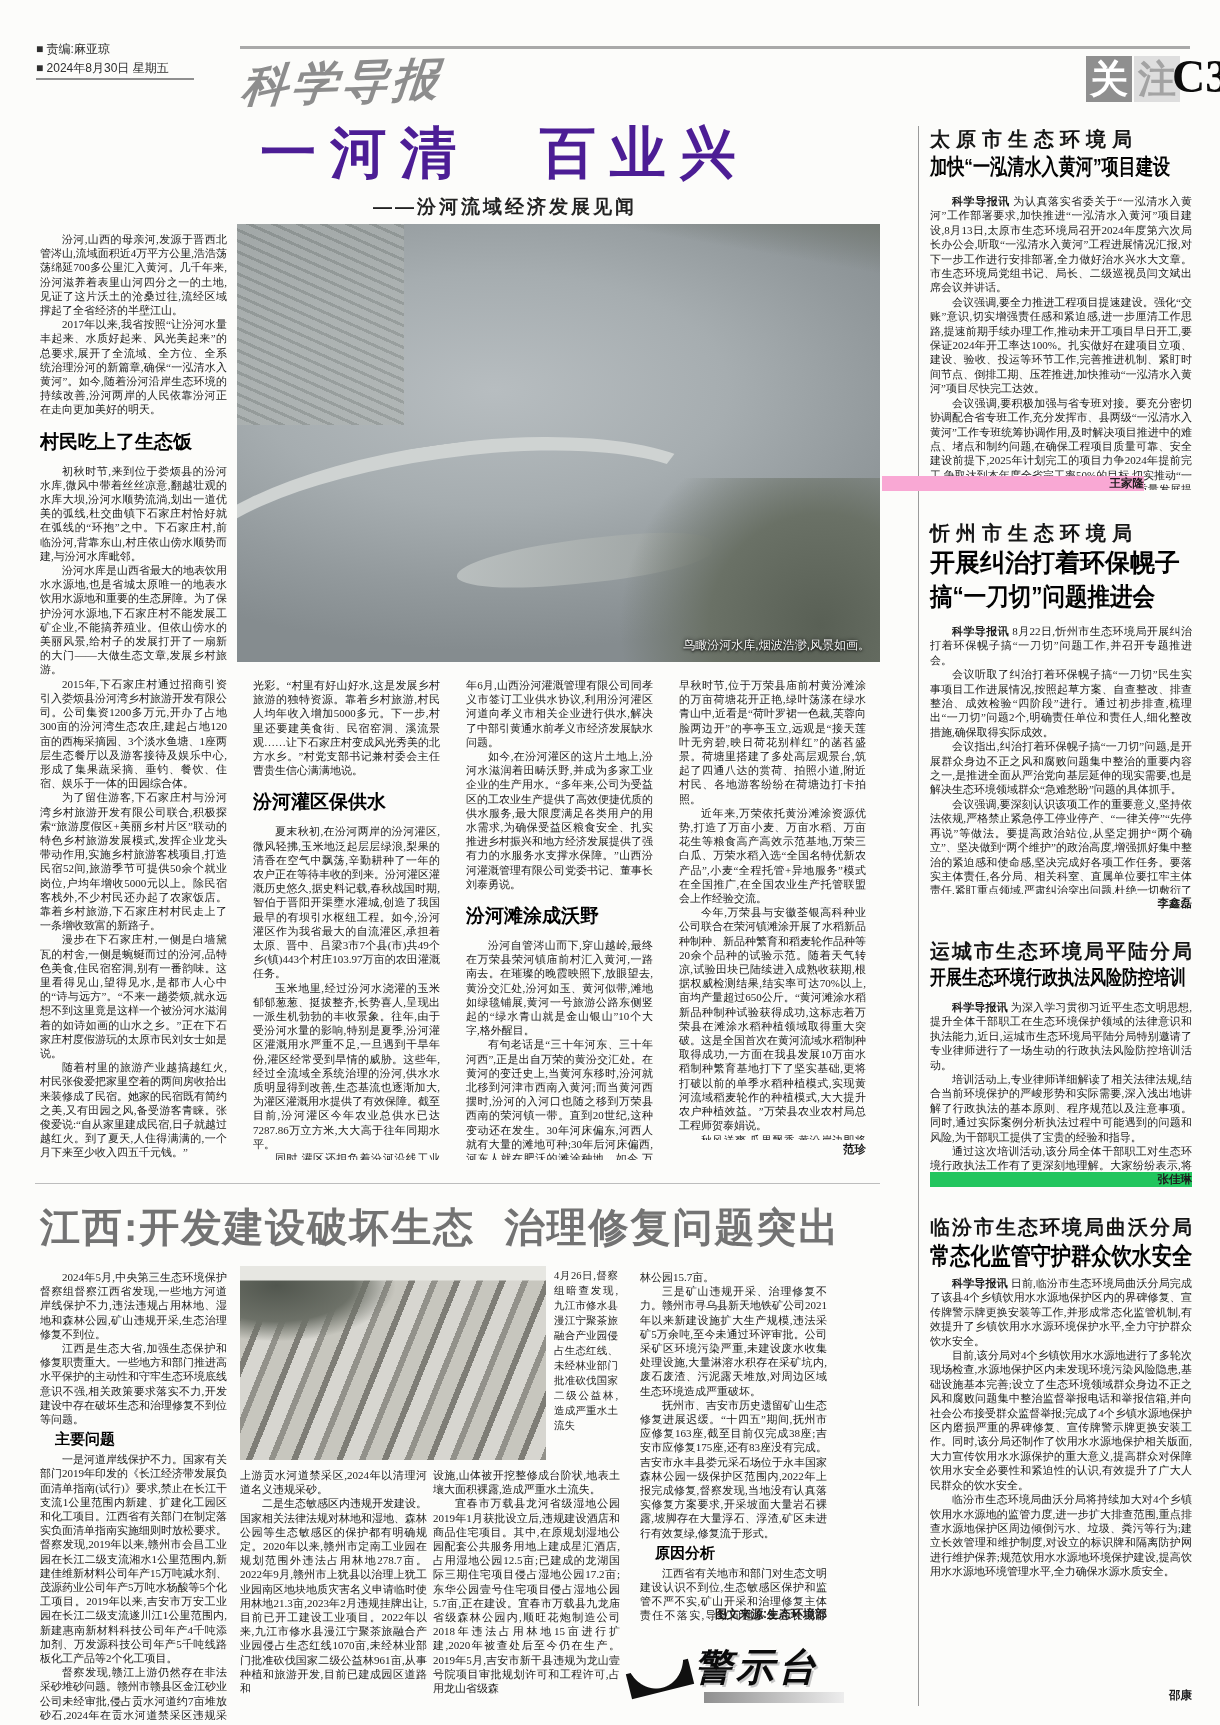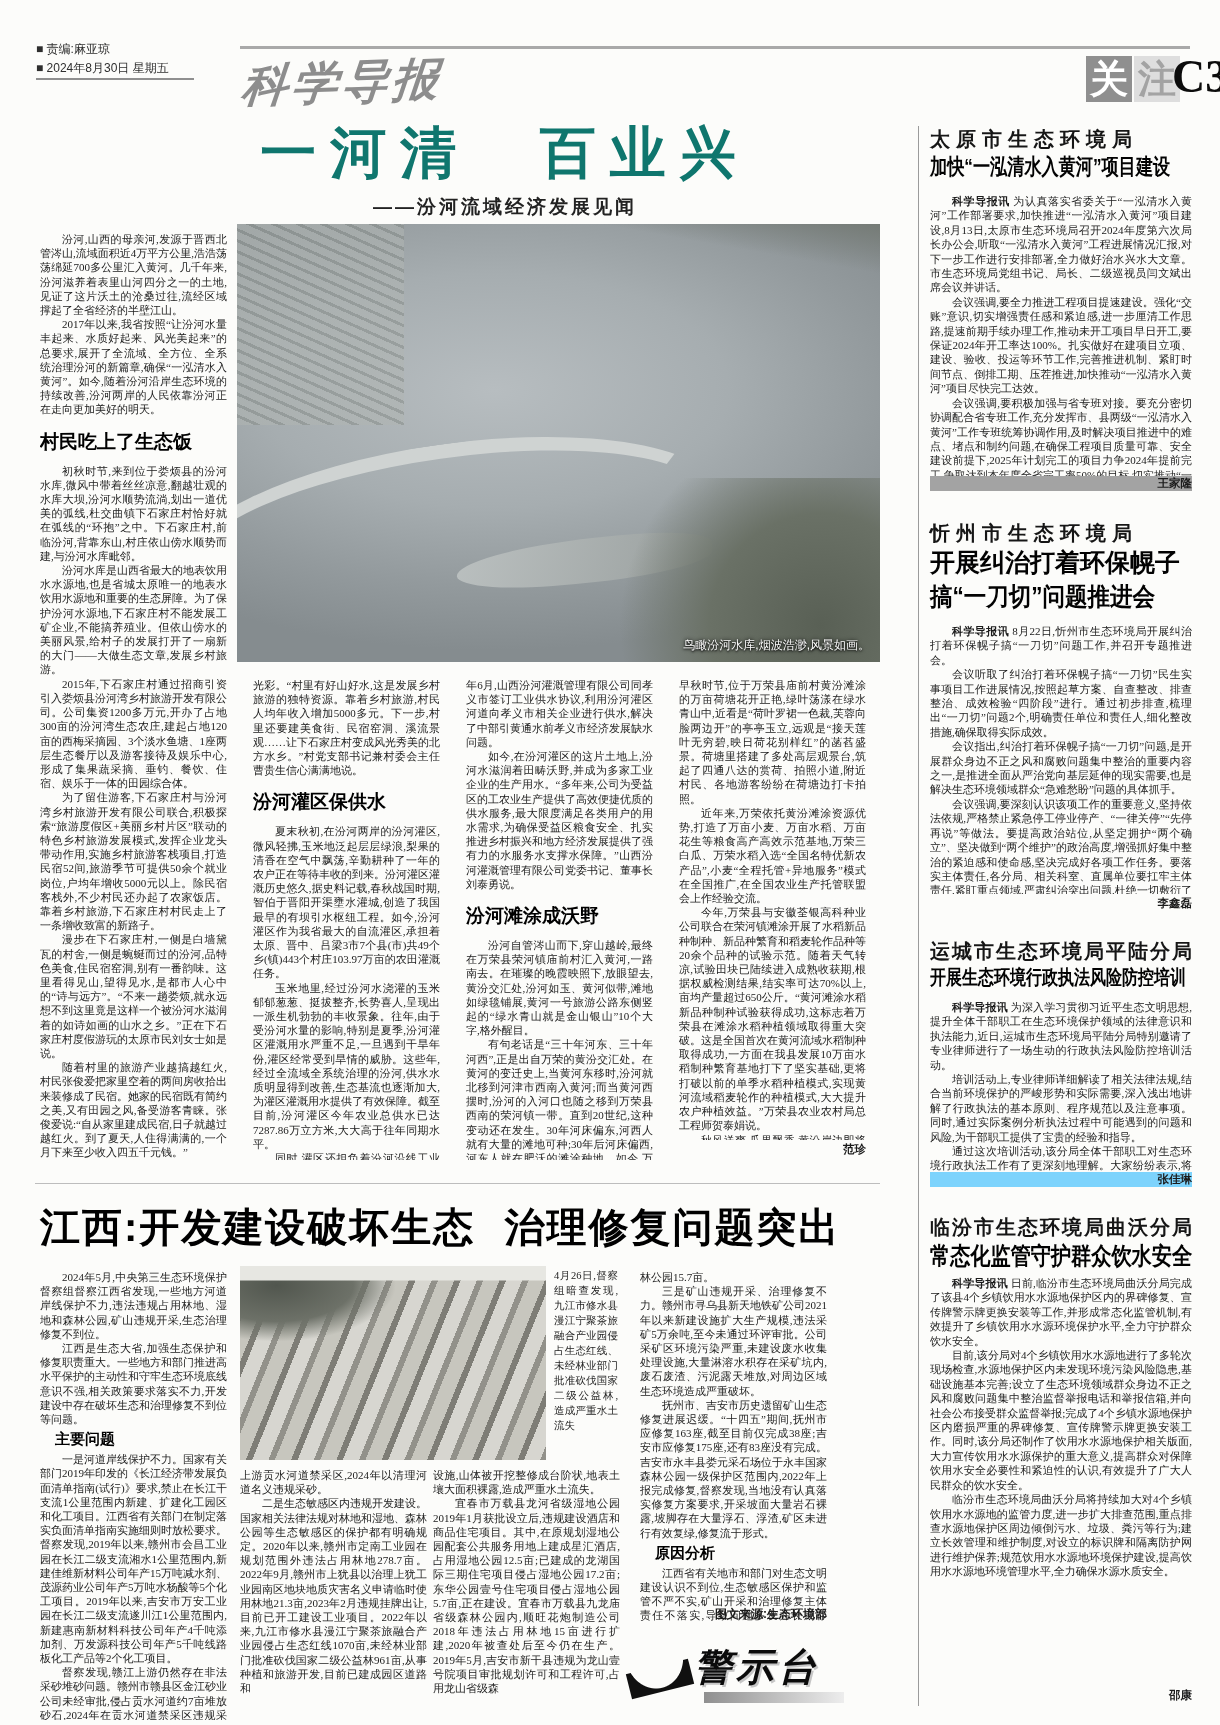--- a/index.html
+++ b/index.html
@@ -8,21 +8,21 @@
   .abs{position:absolute;}
   
   .toprule{background:#a9a9a9;}
   .ed-block{font:12px/19px "Liberation Sans",sans-serif;color:#2e2e2e;border-bottom:2px solid #8f8f8f;padding-bottom:0;}
   .masthead{font:bold 46px "DejaVu Serif",serif;font-style:italic;color:#8d8d8d;transform:skewX(-7deg) rotate(-2deg);letter-spacing:4px;}
   .secbox{width:46px;height:46px;text-align:center;font:bold 38px/46px "Liberation Sans",sans-serif;}
   .secbox.dark{background:#8f8f8f;color:#ffffff;}
   .secbox.lite{background:#dedede;color:#a3a3a3;}
   .pageno{font:bold 46px "Liberation Serif",serif;color:#0c0c0c;}
   
-  .main-title{font:900 56px "Liberation Sans",sans-serif;color:#0f766e;text-align:center;letter-spacing:14px;word-spacing:40px;white-space:pre;}
+  .main-title{font:900 56px "Liberation Sans",sans-serif;color:#4c1d95;text-align:center;letter-spacing:14px;word-spacing:40px;white-space:pre;}
   .main-sub{font:600 19px "Liberation Sans",sans-serif;color:#222;text-align:center;letter-spacing:3px;}
   
   .col{font:11px/14.2px "Liberation Serif",serif;text-align:justify;overflow:hidden;}
   .col p{margin:0;text-indent:2em;}
   .col p.cont{text-indent:0;}
   .subhead{font:700 19px "Liberation Sans",sans-serif;color:#000;margin:12px 0 9px;text-indent:0;}
   .subhead.sm{font-size:15px;margin:4px 0 3px;text-indent:1em;}
   .byline-abs{font:bold 11.5px "Liberation Sans",sans-serif;text-align:right;}
   
   .photo1{background:
@@ -33,21 +33,21 @@
   .p1-shore{position:absolute;right:0;bottom:0;width:46%;height:42%;background:radial-gradient(circle at 80% 80%, #596055 0%, #6a7166 40%, rgba(0,0,0,0) 72%);}
   .p1-fields{position:absolute;left:0;top:0;width:26%;height:46%;background:repeating-linear-gradient(24deg,#b0b5b2 0 7px,#878d89 7px 10px);opacity:.55;}
   .p1-spit{position:absolute;left:34%;bottom:18%;width:40%;height:10%;background:linear-gradient(90deg,#c2c7c6,#9aa09e);border-radius:60% 40% 50% 50%;transform:rotate(-6deg);opacity:.8;}
   .photo-cap{position:absolute;right:10px;bottom:8px;font:12px "Liberation Sans",sans-serif;color:#fff;text-shadow:0 1px 2px #000,0 0 4px #000;}
   .photo2{background:
      linear-gradient(180deg,#e7e7e2 0px,#e7e7e2 14px,rgba(0,0,0,0) 15px),
      radial-gradient(ellipse 170px 80px at 12% 10%, #51564e 0%, #6d7168 45%, rgba(0,0,0,0) 70%),
      repeating-linear-gradient(112deg,#d7d6d0 0 15px,#92918a 15px 21px,#c7c6be 21px 36px,#7e7d76 36px 42px);}
   .vcap{font:10.5px/15px "Liberation Serif",serif;text-align:justify;color:#222;}
   
-  .jx-title{font:900 40px "Liberation Sans",sans-serif;color:#000000;letter-spacing:2px;word-spacing:16px;white-space:pre;}
+  .jx-title{font:900 40px "Liberation Sans",sans-serif;color:#737373;letter-spacing:2px;word-spacing:16px;white-space:pre;}
   .rule-h{background:#bdbdbd;}
   .rule-v{background:#9b9b9b;}
   
   .kicker{font:600 20px "Liberation Sans",sans-serif;color:#161616;letter-spacing:6px;}
   .sb-title{font:900 21px "Liberation Sans",sans-serif;color:#020202;transform-origin:left;white-space:nowrap;}
   .sb-body{font:11px/14.4px "Liberation Serif",serif;text-align:justify;overflow:hidden;}
   .sb-body p{margin:0;text-indent:2em;}
   .lead{font-weight:bold;font-family:"Liberation Sans",sans-serif;}
   .source-line{font:bold 12px "Liberation Sans",sans-serif;text-align:right;margin-top:6px;}
   
@@ -160,41 +160,41 @@
 
   <div class="abs rule-v" style="left:918px;top:126px;width:1px;height:1580px;"></div>
 
   <div class="abs kicker" style="left:930px;top:126px;">太原市生态环境局</div>
   <div class="abs sb-title" style="left:930px;top:152px;font-size:22px;transform:scaleX(0.78);">加快“一泓清水入黄河”项目建设</div>
   <div class="abs sb-body" style="left:930px;top:194px;width:262px;height:296px;">
     <p><b class="lead">科学导报讯</b> <span>为认真落实省委关于“一泓清水入黄河”工作部署要求,加快推进“一泓清水入黄河”项目建设,8月13日,太原市生态环境局召开2024年度第六次局长办公会,听取“一泓清水入黄河”工程进展情况汇报,对下一步工作进行安排部署,全力做好治水兴水大文章。市生态环境局党组书记、局长、二级巡视员闫文斌出席会议并讲话。</span></p>
     <p>会议强调,要全力推进工程项目提速建设。强化“交账”意识,切实增强责任感和紧迫感,进一步厘清工作思路,提速前期手续办理工作,推动未开工项目早日开工,要保证2024年开工率达100%。扎实做好在建项目立项、建设、验收、投运等环节工作,完善推进机制、紧盯时间节点、倒排工期、压茬推进,加快推动“一泓清水入黄河”项目尽快完工达效。</p>
     <p>会议强调,要积极加强与省专班对接。要充分密切协调配合省专班工作,充分发挥市、县两级“一泓清水入黄河”工作专班统筹协调作用,及时解决项目推进中的难点、堵点和制约问题,在确保工程项目质量可靠、安全建设前提下,2025年计划完工的项目力争2024年提前完工,争取达到本年度全省完工率50%的目标,切实推动“一泓清水入黄河”工程建设提速增效,为全市高质量发展提供强有力的支撑。</p>
   </div>
-  <div class="abs byline-abs" style="left:930px;top:476px;width:262px;background:#a3a3a3;">王家隆</div>
+  <div class="abs byline-abs" style="left:882px;top:476px;width:262px;background:#f9a8d4;">王家隆</div>
 
   <div class="abs kicker" style="left:930px;top:520px;">忻州市生态环境局</div>
   <div class="abs sb-title" style="left:930px;top:546px;font-size:25px;">开展纠治打着环保幌子</div>
   <div class="abs sb-title" style="left:930px;top:580px;font-size:25px;transform:scaleX(0.9);">搞“一刀切”问题推进会</div>
   <div class="abs sb-body" style="left:930px;top:624px;width:262px;height:270px;">
     <p><b class="lead">科学导报讯</b> <span>8月22日,忻州市生态环境局开展纠治打着环保幌子搞“一刀切”问题工作,并召开专题推进会。</span></p>
     <p>会议听取了纠治打着环保幌子搞“一刀切”民生实事项目工作进展情况,按照起草方案、自查整改、排查整治、成效检验“四阶段”进行。通过初步排查,梳理出“一刀切”问题2个,明确责任单位和责任人,细化整改措施,确保取得实际成效。</p>
     <p>会议指出,纠治打着环保幌子搞“一刀切”问题,是开展群众身边不正之风和腐败问题集中整治的重要内容之一,是推进全面从严治党向基层延伸的现实需要,也是解决生态环境领域群众“急难愁盼”问题的具体抓手。</p>
     <p>会议强调,要深刻认识该项工作的重要意义,坚持依法依规,严格禁止紧急停工停业停产、“一律关停”“先停再说”等做法。要提高政治站位,从坚定拥护“两个确立”、坚决做到“两个维护”的政治高度,增强抓好集中整治的紧迫感和使命感,坚决完成好各项工作任务。要落实主体责任,各分局、相关科室、直属单位要扛牢主体责任,紧盯重点领域,严肃纠治突出问题,杜绝一切敷衍了事、消极应付的现象。要深挖问题线索,结合近年来执法检查、“散乱污”企业整治和信访举报情况梳理问题线索,畅通群众举报渠道,切实做到为群众办实事解难题。</p>
   </div>
   <div class="abs byline-abs" style="left:930px;top:896px;width:262px;background:#fcfcfa;">李鑫磊</div>
 
   <div class="abs kicker" style="left:930px;top:938px;letter-spacing:2px;">运城市生态环境局平陆分局</div>
   <div class="abs sb-title" style="left:930px;top:964px;font-size:20px;transform:scaleX(0.8);">开展生态环境行政执法风险防控培训</div>
   <div class="abs sb-body" style="left:930px;top:1000px;width:262px;height:172px;">
     <p><b class="lead">科学导报讯</b> <span>为深入学习贯彻习近平生态文明思想,提升全体干部职工在生态环境保护领域的法律意识和执法能力,近日,运城市生态环境局平陆分局特别邀请了专业律师进行了一场生动的行政执法风险防控培训活动。</span></p>
     <p>培训活动上,专业律师详细解读了相关法律法规,结合当前环境保护的严峻形势和实际需要,深入浅出地讲解了行政执法的基本原则、程序规范以及注意事项。同时,通过实际案例分析执法过程中可能遇到的问题和风险,为干部职工提供了宝贵的经验和指导。</p>
     <p>通过这次培训活动,该分局全体干部职工对生态环境行政执法工作有了更深刻地理解。大家纷纷表示,将以此次学习为契机,进一步提高自身素质,积极投身生态环境保护工作,为建设美丽中国贡献自己的力量。</p>
   </div>
-  <div class="abs byline-abs" style="left:930px;top:1172px;width:262px;background:#7dd3fc;">张佳琳</div>
+  <div class="abs byline-abs" style="left:930px;top:1172px;width:262px;background:#22c55e;">张佳琳</div>
 
   <div class="abs kicker" style="left:930px;top:1214px;letter-spacing:2px;">临汾市生态环境局曲沃分局</div>
   <div class="abs sb-title" style="left:930px;top:1240px;font-size:24px;transform:scaleX(0.84);">常态化监管守护群众饮水安全</div>
   <div class="abs sb-body" style="left:930px;top:1276px;width:262px;height:408px;">
     <p><b class="lead">科学导报讯</b> <span>日前,临汾市生态环境局曲沃分局完成了该县4个乡镇饮用水水源地保护区内的界碑修复、宣传牌警示牌更换安装等工作,并形成常态化监管机制,有效提升了乡镇饮用水水源环境保护水平,全力守护群众饮水安全。</span></p>
     <p>目前,该分局对4个乡镇饮用水水源地进行了多轮次现场检查,水源地保护区内未发现环境污染风险隐患,基础设施基本完善;设立了生态环境领域群众身边不正之风和腐败问题集中整治监督举报电话和举报信箱,并向社会公布接受群众监督举报;完成了4个乡镇水源地保护区内磨损严重的界碑修复、宣传牌警示牌更换安装工作。同时,该分局还制作了饮用水水源地保护相关版面,大力宣传饮用水水源保护的重大意义,提高群众对保障饮用水安全必要性和紧迫性的认识,有效提升了广大人民群众的饮水安全。</p>
     <p>临汾市生态环境局曲沃分局将持续加大对4个乡镇饮用水水源地的监管力度,进一步扩大排查范围,重点排查水源地保护区周边倾倒污水、垃圾、粪污等行为;建立长效管理和维护制度,对设立的标识牌和隔离防护网进行维护保养;规范饮用水水源地环境保护建设,提高饮用水水源地环境管理水平,全力确保水源水质安全。</p>
   </div>
   <div class="abs byline-abs" style="left:930px;top:1688px;width:262px;background:#fcfcfa;">邵康</div>
 

